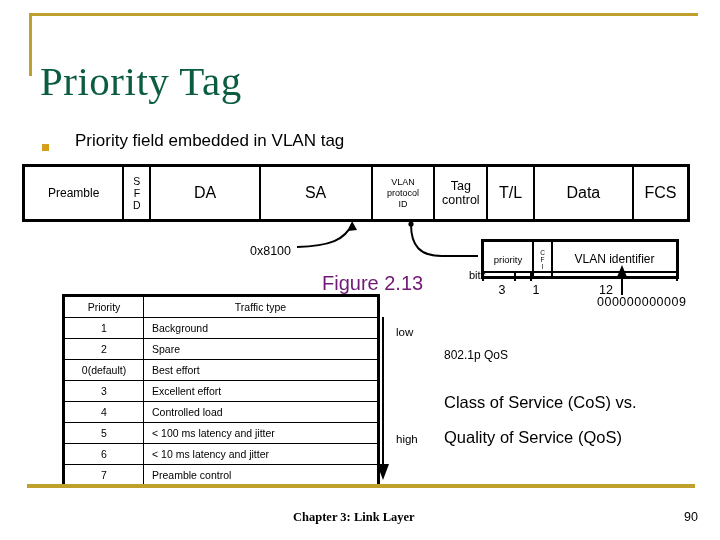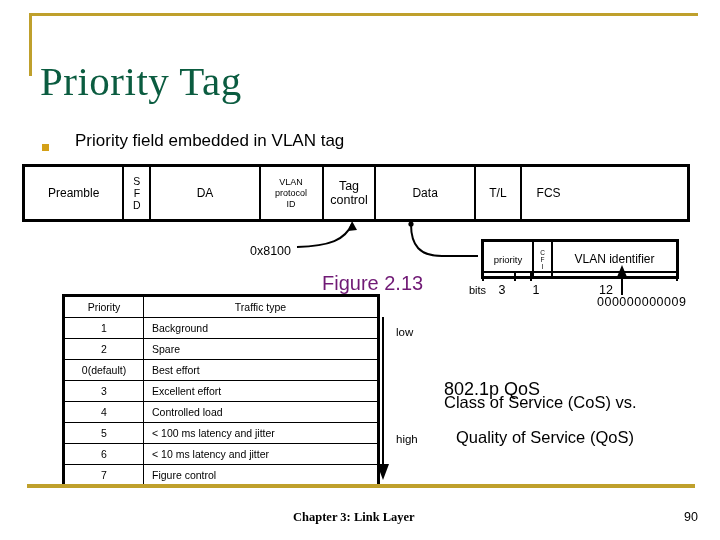--- a/index.html
+++ b/index.html
@@ -88,21 +88,21 @@
     line-height: 11px;
     color: #000;
     overflow: hidden;
   }
   .frame-cell:last-child { border-right: none; }
   .frame-cell .lbl { padding: 0 2px; }
   .cell-stack .lbl {
     font-size: 10.5px;
     line-height: 12px;
   }
-  .cell-big .lbl { font-size: 12px; line-height: 14px; }
+  .cell-big .lbl { font-size: 16px; line-height: 14px; }
 
   
   #leaders {
     position: absolute;
     left: 0; top: 0;
     width: 720px; height: 540px;
     pointer-events: none;
   }
 
   #hex-label {
@@ -146,21 +146,21 @@
     font-size: 6.5px;
     line-height: 7px;
     letter-spacing: 0;
   }
   #tc-vid .lbl { font-size: 12px; }
 
   
   #bits-label {
     position: absolute;
     left: 440px;
-    top: 284px;
+    top: 269px;
     font-size: 11px;
     color: #000;
     padding-left: 29px;
   }
   .bits-num {
     position: absolute;
     top: 283px;
     font-size: 12.5px;
     color: #000;
     text-align: center;
@@ -221,23 +221,23 @@
     font-size: 11.5px;
     color: #000;
   }
 
   
   .rt-line {
     position: absolute;
     color: #000;
     white-space: nowrap;
   }
-  #rt-qos   { left: 444px; top: 379px; font-size: 18px; }
+  #rt-qos   { left: 444px; top: 348px; font-size: 12px; }
   #rt-cos   { left: 444px; top: 393px; font-size: 16.5px; }
-  #rt-qos2  { left: 444px; top: 428px; font-size: 16.5px; margin-left: 12px; }
+  #rt-qos2  { left: 444px; top: 428px; font-size: 16.5px; }
 
   
   #footer-rule {
     position: absolute;
     left: 27px;
     top: 484px;
     width: 668px;
     height: 4px;
     background: #bfa02c;
   }
@@ -277,34 +277,37 @@
       <span class="lbl" style="font-size:12px">Preamble</span>
     </div>
     <div class="frame-cell cell-stack" style="width:4.1%">
       <span class="lbl" style="white-space:pre-line">S
 F
 D</span>
     </div>
     <div class="frame-cell cell-big" style="width:16.5%">
       <span class="lbl">DA</span>
     </div>
+    <div class="frame-cell cell-big" style="width:16.9%">
+      <span class="lbl">SA</span>
+    </div>
     <div class="frame-cell cell-stack" style="width:9.5%">
       <span class="lbl" style="white-space:pre-line;font-size:9px;line-height:11px">VLAN
 protocol
 ID</span>
     </div>
     <div class="frame-cell" style="width:8.0%">
       <span class="lbl" style="white-space:pre-line;font-size:12.5px;line-height:14px">Tag
 control</span>
     </div>
+    <div class="frame-cell cell-big" style="width:7.0%">
+      <span class="lbl">T/L</span>
+    </div>
     <div class="frame-cell cell-big" style="width:15.0%">
       <span class="lbl">Data</span>
-    </div>
-    <div class="frame-cell cell-big" style="width:7.0%">
-      <span class="lbl">T/L</span>
     </div>
     <div class="frame-cell cell-big" style="width:8.0%">
       <span class="lbl">FCS</span>
     </div>
   </div>
 
   <svg id="leaders" viewBox="0 0 720 540">
 
     <path d="M 297 247 C 330 246 345 240 352 224" fill="none" stroke="#000" stroke-width="2"></path>
     <polygon points="352,221 348,231 357,230" fill="#000"></polygon>
@@ -376,21 +379,21 @@
       <tr>
         <td class="col-pri">5</td>
         <td class="col-type">&lt; 100 ms latency and jitter</td>
       </tr>
       <tr>
         <td class="col-pri">6</td>
         <td class="col-type">&lt; 10 ms latency and jitter</td>
       </tr>
       <tr>
         <td class="col-pri">7</td>
-        <td class="col-type">Figure control</td>
+        <td class="col-type">Preamble control</td>
       </tr>
     </tbody>
   </table>
 
   <div id="low-label">low</div>
   <div id="high-label">high</div>
 
   <div class="rt-line" id="rt-qos">802.1p QoS</div>
   <div class="rt-line" id="rt-cos">Class of Service (CoS) vs.</div>
   <div class="rt-line" id="rt-qos2">Quality of Service (QoS)</div>

